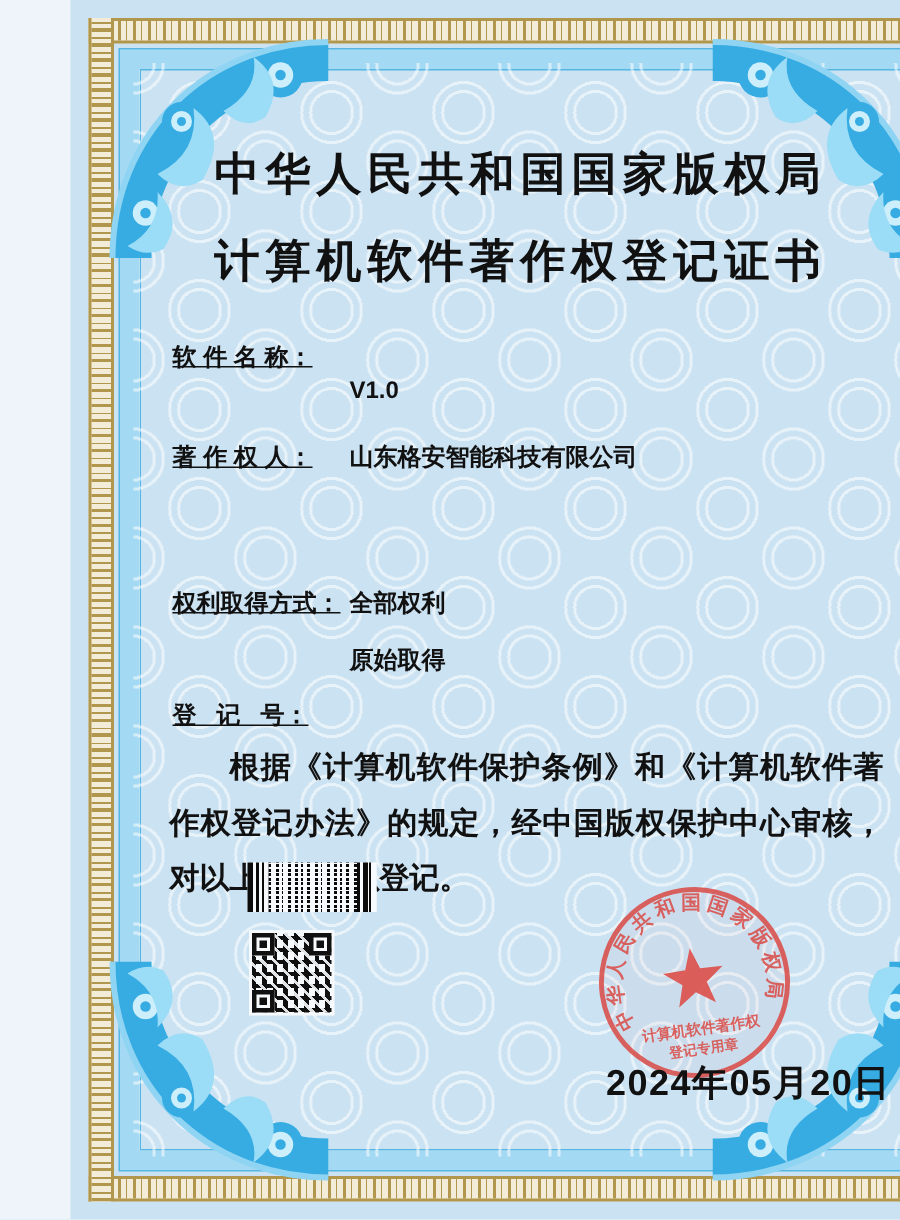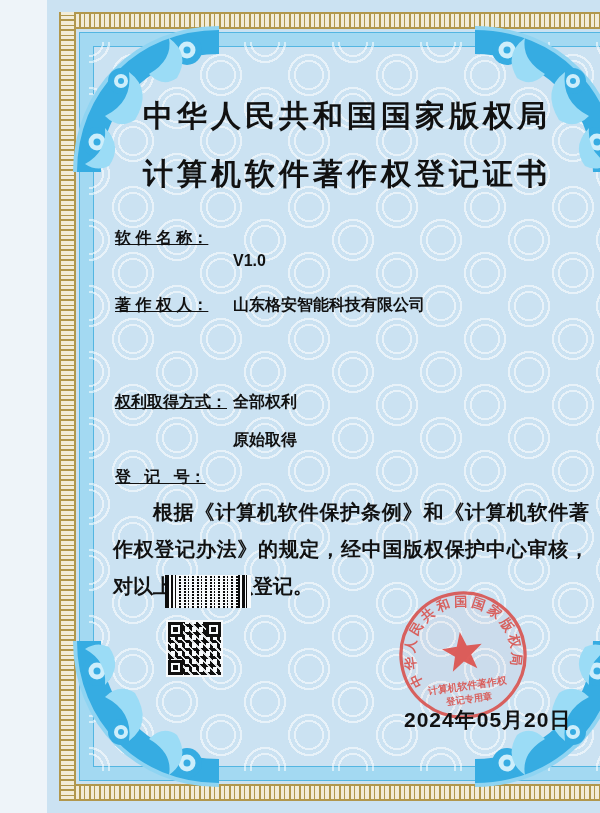--- a/index.html
+++ b/index.html
@@ -49,21 +49,21 @@
   .certno{position:absolute;top:191px;right:52px;font-size:13px;font-weight:bold;letter-spacing:.5px;}
   .certno .sp{margin-right:9px;}
   .lbl{position:absolute;left:68px;font-size:16px;font-weight:bold;white-space:pre;text-decoration:underline;}
   .val{position:absolute;left:186px;font-size:16px;font-weight:bold;}
   .f1{top:228px}.f1b{top:252px}.f2{top:295px}.f3{top:392px}.f4{top:430px}.f5{top:467px}
   .bodytext{
     position:absolute;left:66px;right:58px;top:494px;
     font-size:20px;line-height:37px;font-weight:bold;
     text-indent:2em;text-align:justify;
   }
-  .date{position:absolute;left:357px;top:706px;font-size:21px;font-weight:bold;letter-spacing:1px;}
+  .date{position:absolute;left:357px;top:706px;font-size:24px;font-weight:bold;letter-spacing:1px;}
   
   .barcode{position:absolute;left:118px;top:575px;width:86px;height:33px;background:#f7fafc;display:flex;}
   .bc-start{width:14px;background:repeating-linear-gradient(90deg,#0b0b0b 0 4px,#f7fafc 4px 6px,#0b0b0b 6px 8px,#f7fafc 8px 10px,#0b0b0b 10px 11px,#f7fafc 11px 14px);}
   .bc-data{flex:1;
     background-image:
       repeating-linear-gradient(0deg,rgba(247,250,252,0) 0 2px,rgba(247,250,252,1) 2px 3px,rgba(247,250,252,0) 3px 5px,rgba(247,250,252,1) 5px 6px),
       repeating-linear-gradient(90deg,#0b0b0b 0 2px,transparent 2px 5px,#0b0b0b 5px 7px,transparent 7px 9px,#0b0b0b 9px 10px,transparent 10px 13px);}
   .bc-stop{width:13px;background:repeating-linear-gradient(90deg,#0b0b0b 0 2px,#f7fafc 2px 4px,#0b0b0b 4px 7px,#f7fafc 7px 8px,#0b0b0b 8px 9px,#f7fafc 9px 13px);}
   
   .qr{position:absolute;left:119px;top:620px;width:57px;height:57px;background:#f7fafc;}

